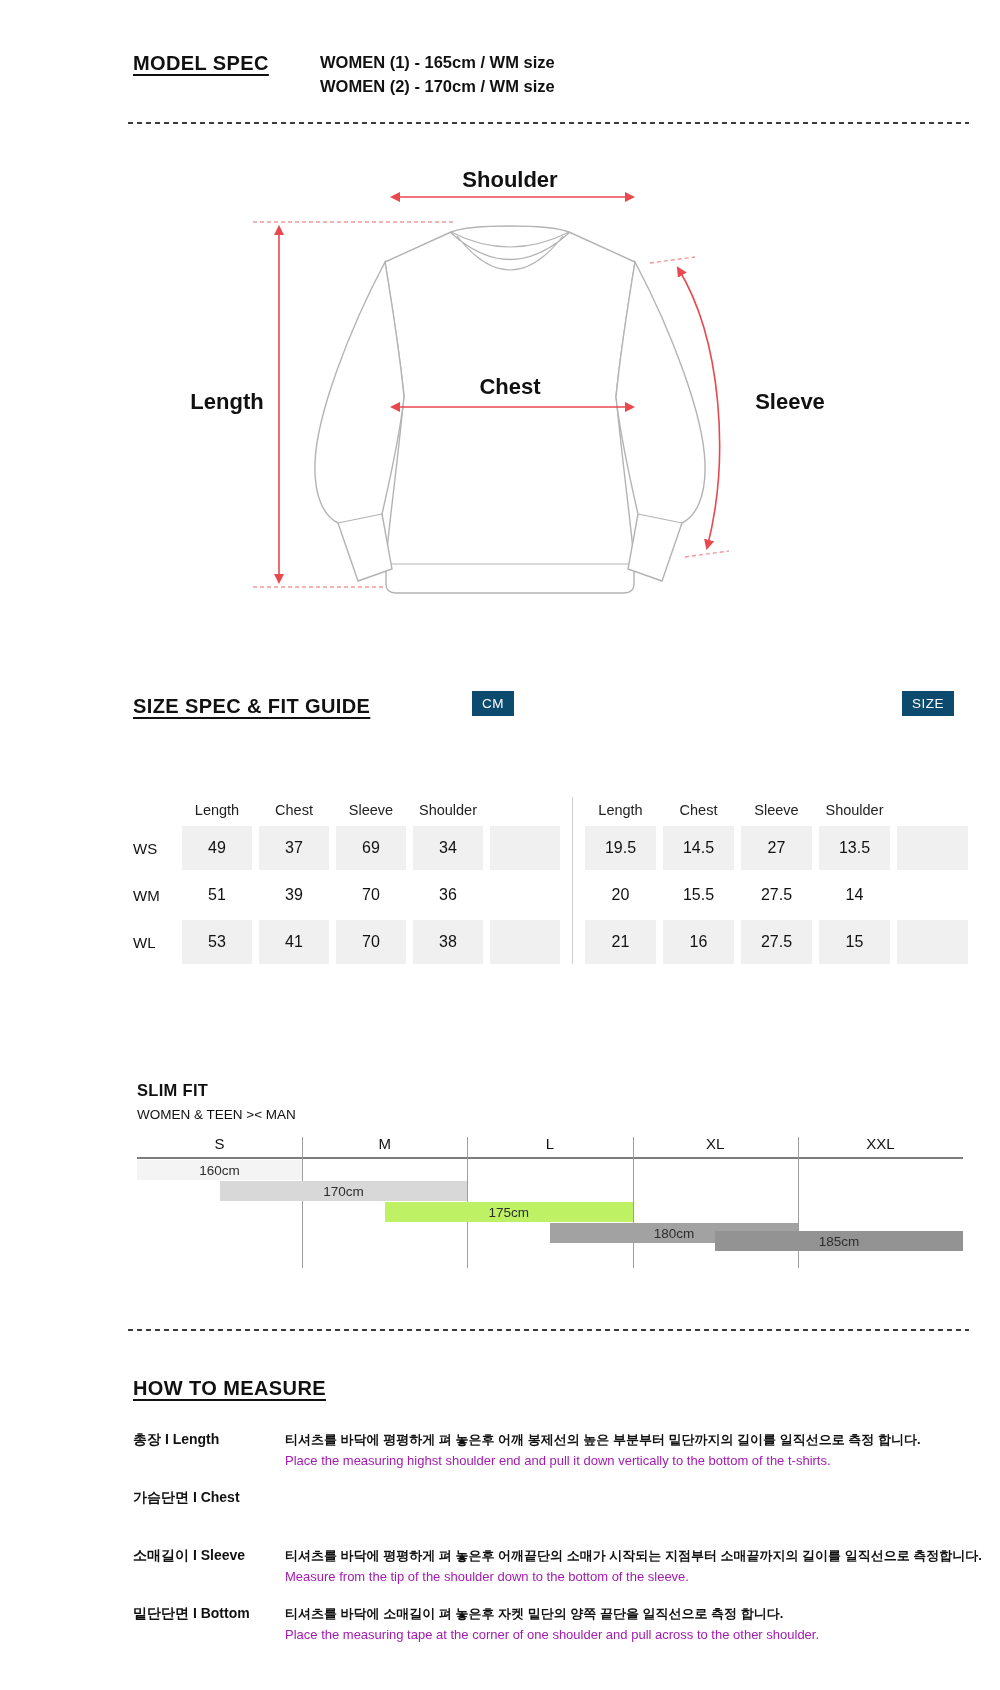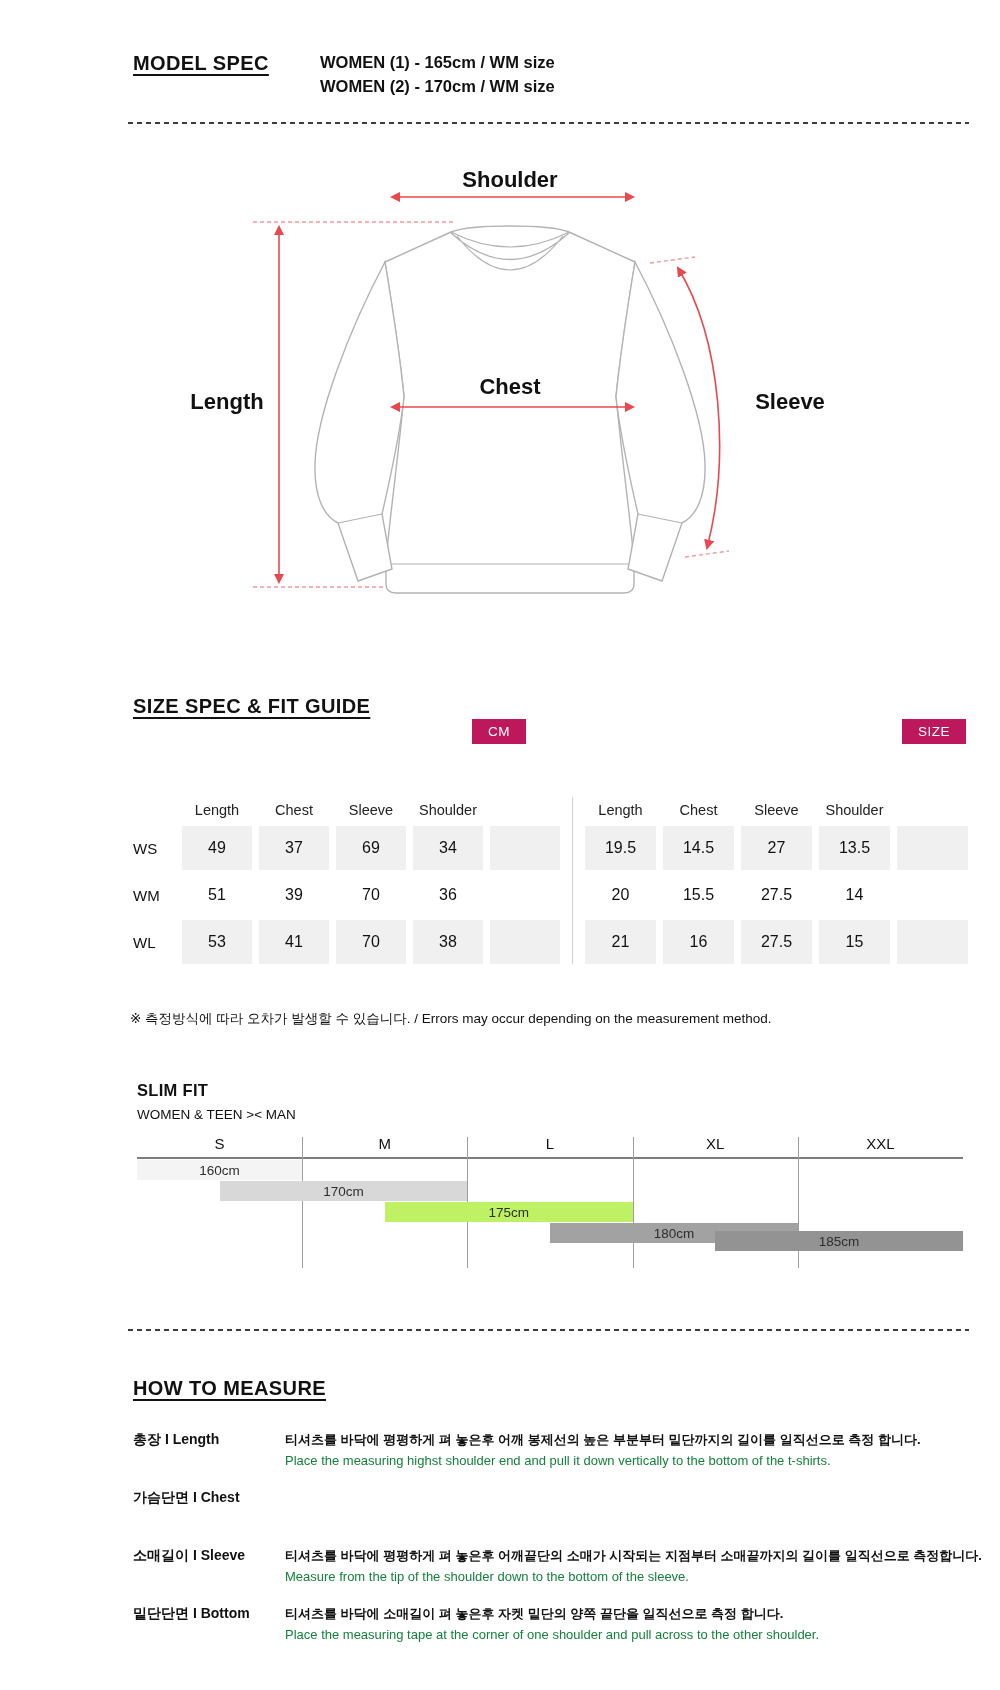--- a/index.html
+++ b/index.html
@@ -24,22 +24,22 @@
   .diagram{position:absolute;top:150px;left:0;width:1000px;height:500px;}
   .diagram svg{display:block;}
   .shirt{fill:#ffffff;stroke:#b3b3b3;stroke-width:1.4;}
   .seam{fill:none;stroke:#b3b3b3;stroke-width:1.2;}
   .arrow{stroke:#e8494f;stroke-width:1.6;fill:none;}
   .guide{stroke:#f2999c;stroke-width:1.4;fill:none;stroke-dasharray:4 3;}
   .dlabel{font-family:"Liberation Sans","DejaVu Sans",sans-serif;font-weight:bold;font-size:22px;fill:#111;}
 
   
   .size-spec-title{position:absolute;top:695px;left:85px;}
-  .badge{position:absolute;top:719px;background:#be185d;color:#fff;font-size:13.5px;
-         padding:5px 16px;letter-spacing:.5px;}
+  .badge{position:absolute;top:691px;background:#0c4a6e;color:#fff;font-size:13.5px;
+         padding:5px 10px;letter-spacing:.5px;}
   .badge-cm{left:424px;} .badge-inch{left:854px;}
 
   .tables{position:absolute;top:797px;left:85px;display:flex;align-items:stretch;}
   .t-left{display:grid;grid-template-columns:42px repeat(5,70px);
           grid-template-rows:26px 44px 44px 44px;column-gap:7px;row-gap:3px;}
   .t-right{display:grid;grid-template-columns:repeat(5,71px);
            grid-template-rows:26px 44px 44px 44px;column-gap:7px;row-gap:3px;}
   .vdiv{width:1px;background:#cfcfcf;margin:0 12px;}
   .thead{display:flex;align-items:center;justify-content:center;font-size:14.5px;color:#222;}
   .cell{display:flex;align-items:center;justify-content:center;font-size:16px;}
@@ -59,21 +59,21 @@
   .sf-bar{position:absolute;height:20px;display:flex;align-items:center;justify-content:center;
           font-size:13.5px;color:#2e2e2e;}
 
   
   .htm{position:absolute;top:1377px;left:85px;width:880px;}
   .htm-rows{margin-top:29px;}
   .htm-row{display:flex;margin-bottom:16px;height:42px;}
   .htm-label{width:152px;flex-shrink:0;font-size:14px;font-weight:bold;line-height:21px;}
   .htm-desc{font-size:13px;line-height:21px;}
   .htm-kr{font-weight:bold;}
-  .htm-en{font-weight:normal;color:#15803d;}
+  .htm-en{font-weight:normal;color:#a21caf;}
 </style>
 </head>
 <body>
 
 <div class="page">
 
   <div class="model-spec">
     <div class="ms-title h-underline">MODEL SPEC</div>
     <div class="ms-lines">
       <div>WOMEN (1) - 165cm / WM size</div>
@@ -185,21 +185,20 @@
       <div class="cell"></div>
 
       <div class="cell gray">21</div>
       <div class="cell gray">16</div>
       <div class="cell gray">27.5</div>
       <div class="cell gray">15</div>
       <div class="cell gray"></div>
     </div>
   </div>
 
-  <div class="note">※ 측정방식에 따라 오차가 발생할 수 있습니다. / Errors may occur depending on the measurement method.</div>
 
   <div class="slimfit">
     <div class="sf-title">SLIM FIT</div>
     <div class="sf-row">
       <span>WOMEN &amp; TEEN &gt;</span>
       <span>&lt; MAN</span>
     </div>
     <div class="sf-chart">
       <div class="sf-head">
         <span>S</span>

